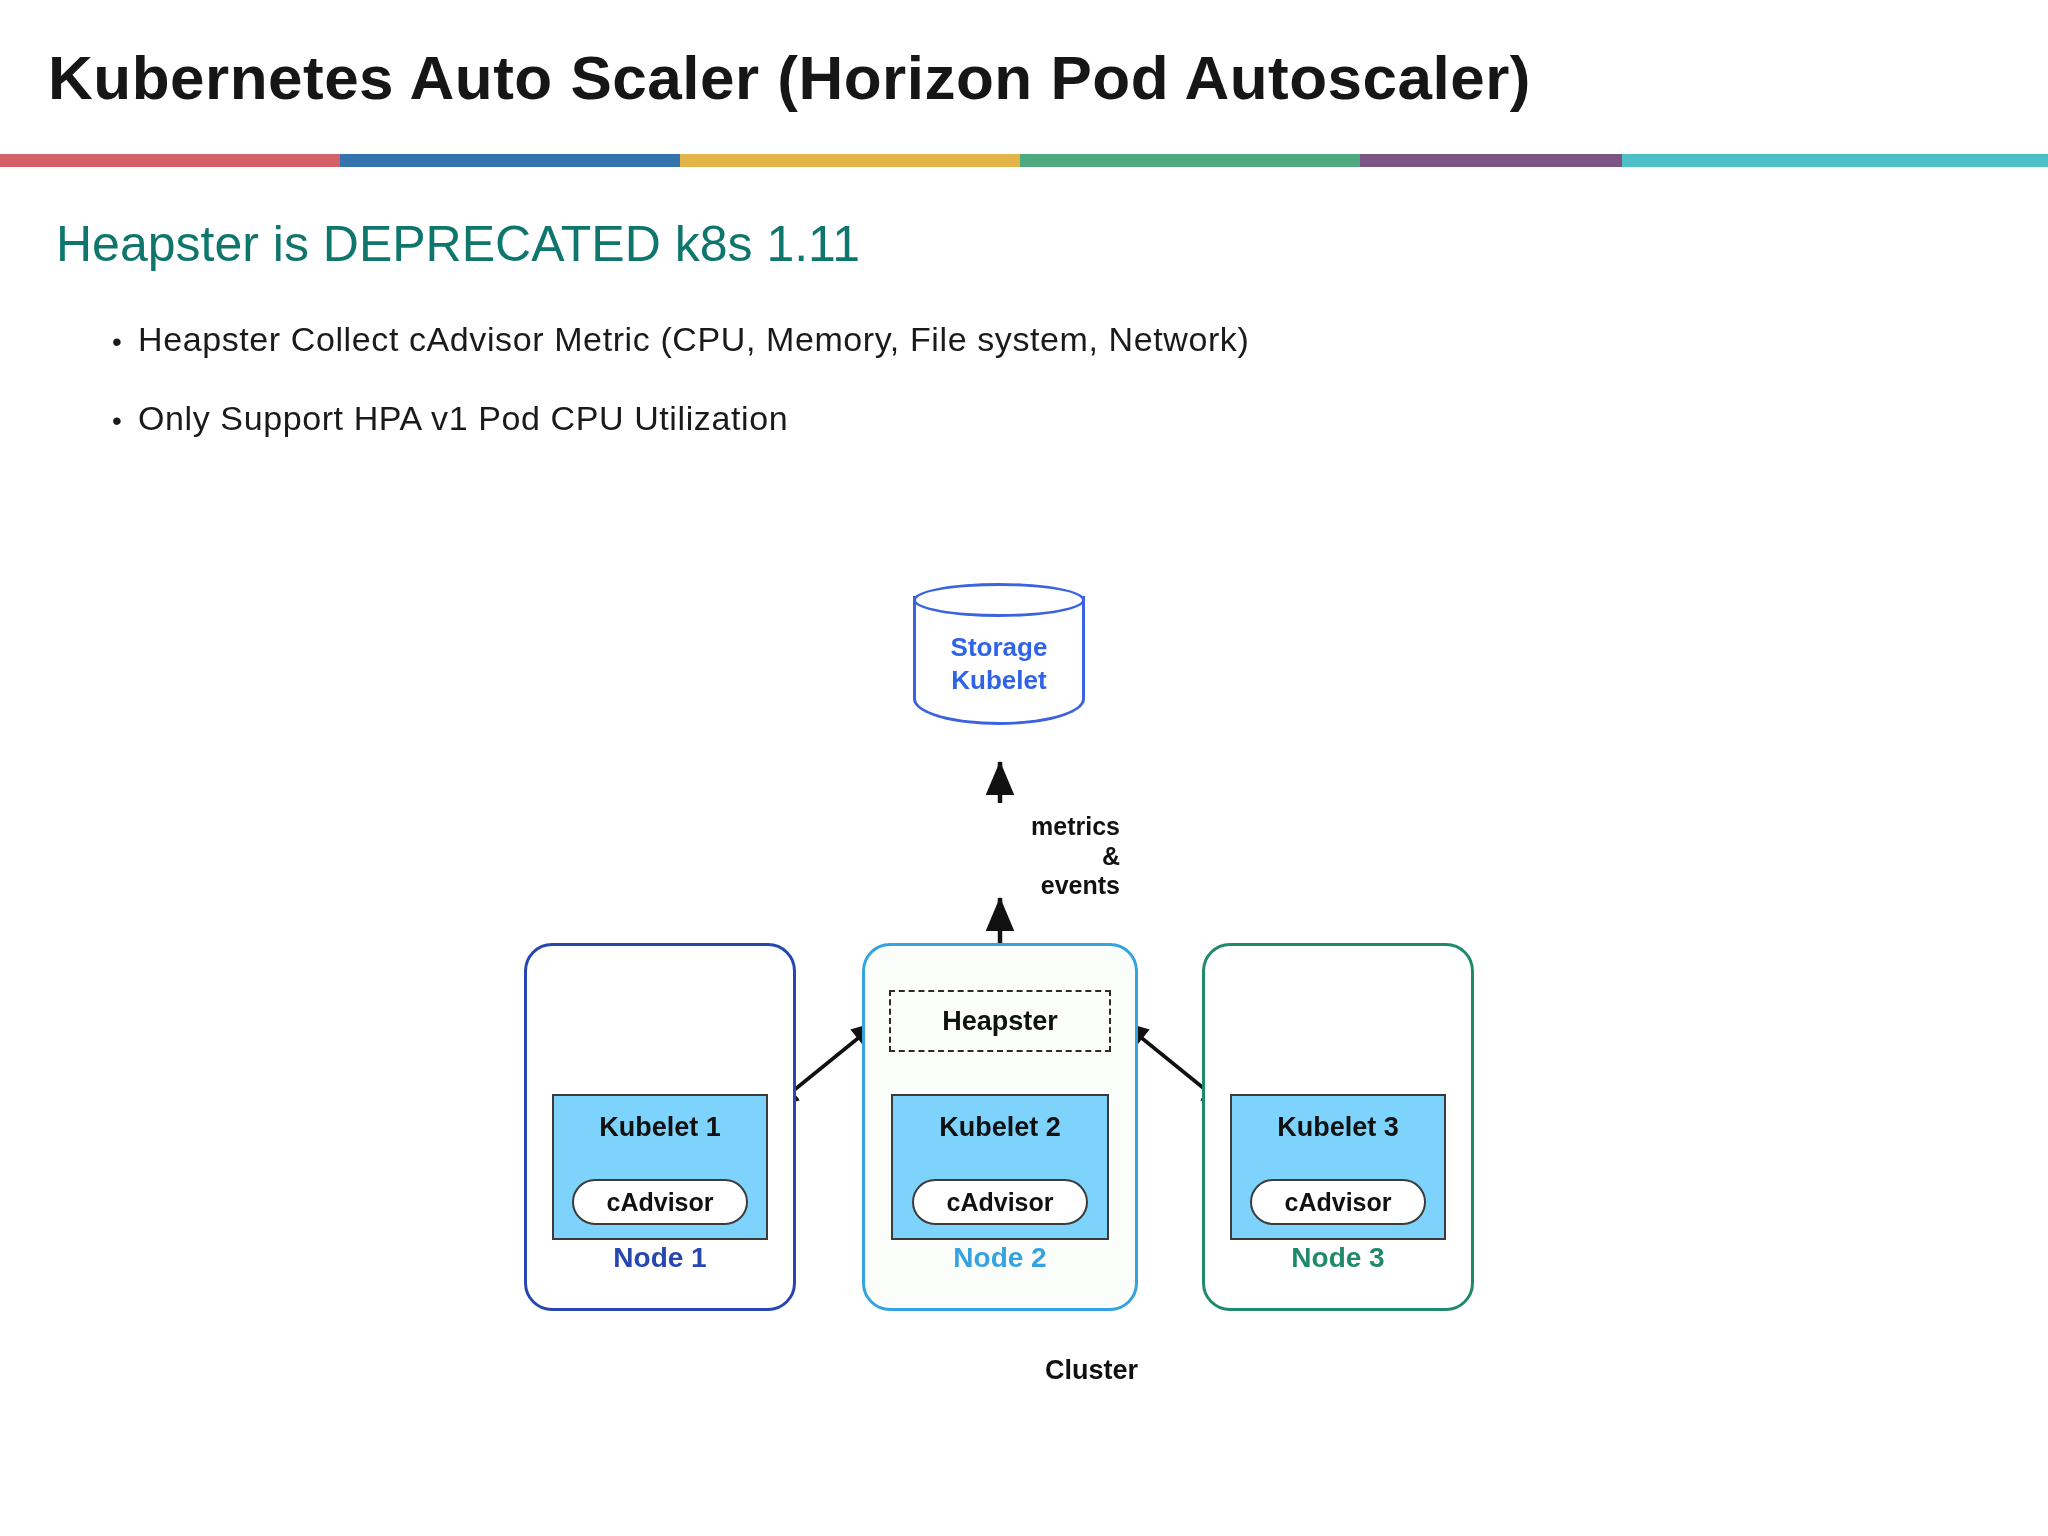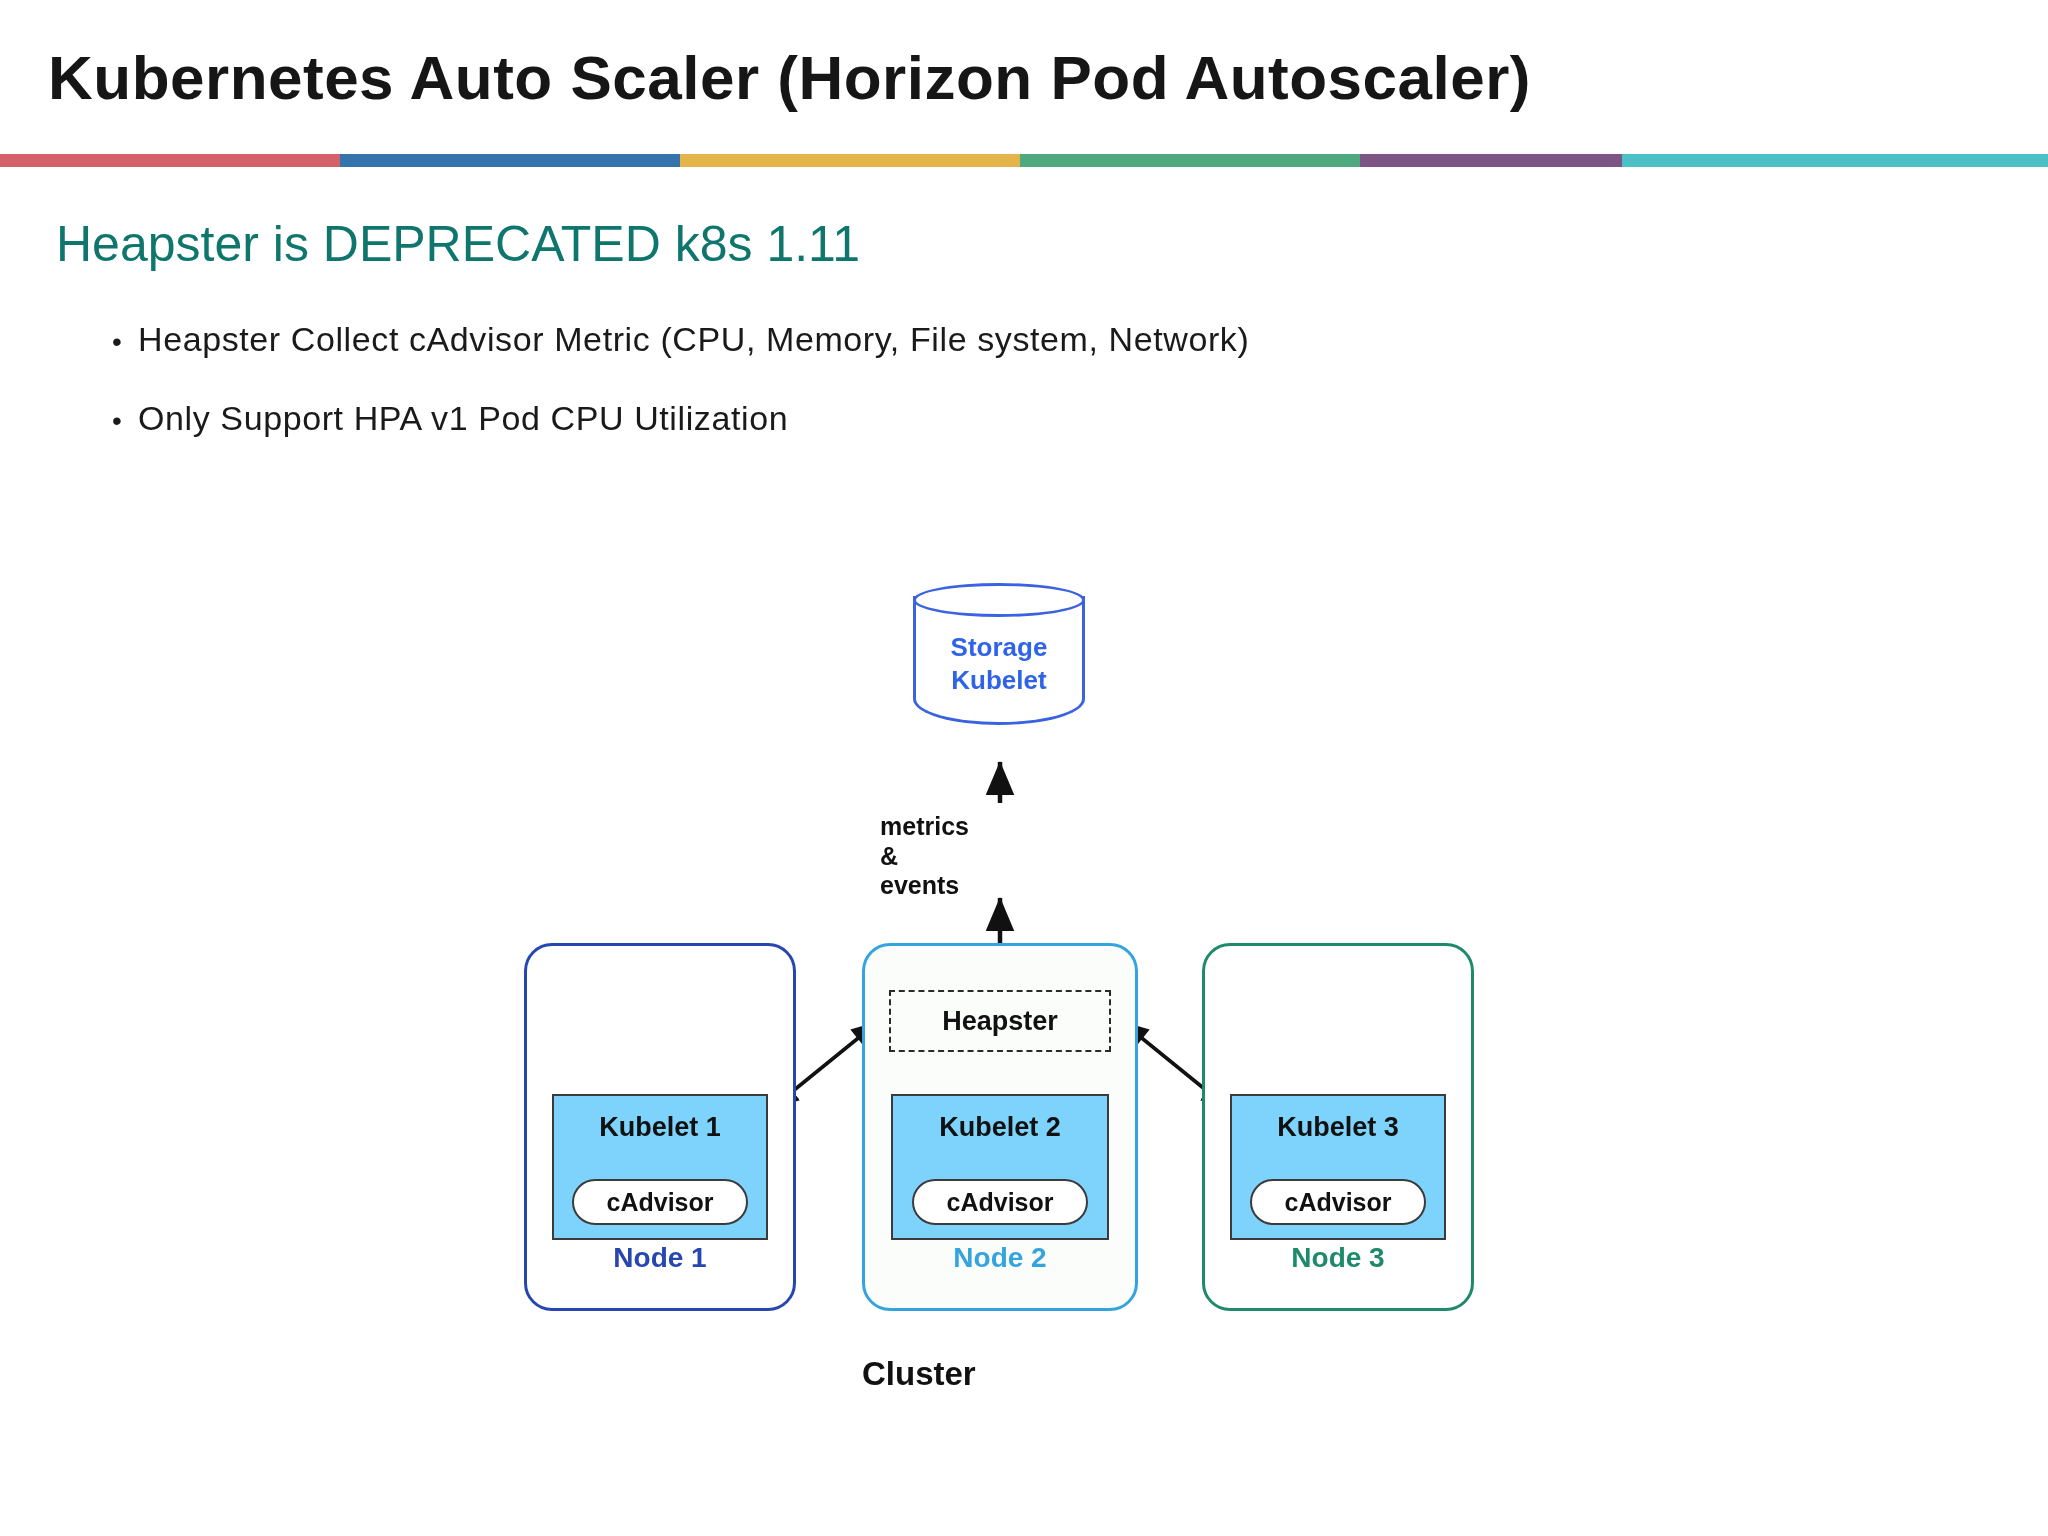--- a/index.html
+++ b/index.html
@@ -131,21 +131,21 @@
     color: #2f63e8;
     line-height: 1.28;
   }
 
   
   .metrics-label {
     position: absolute;
     left: 880px;
     top: 812px;
     width: 240px;
-    text-align: left;
+    text-align: right;
     font-size: 25px;
     font-weight: bold;
     color: #111111;
     line-height: 1.18;
   }
 
   
   .node {
     position: absolute;
     top: 943px;
@@ -233,22 +233,22 @@
     font-weight: bold;
     color: #111111;
   }
 
   
   .cluster-label {
     position: absolute;
     left: 862px;
     top: 1355px;
     width: 276px;
-    text-align: left;
-    font-size: 33px;
+    text-align: right;
+    font-size: 27px;
     font-weight: bold;
     color: #111111;
   }
 
   .svg-arrows {
     position: absolute;
     left: 0;
     top: 0;
     width: 2048px;
     height: 1536px;

